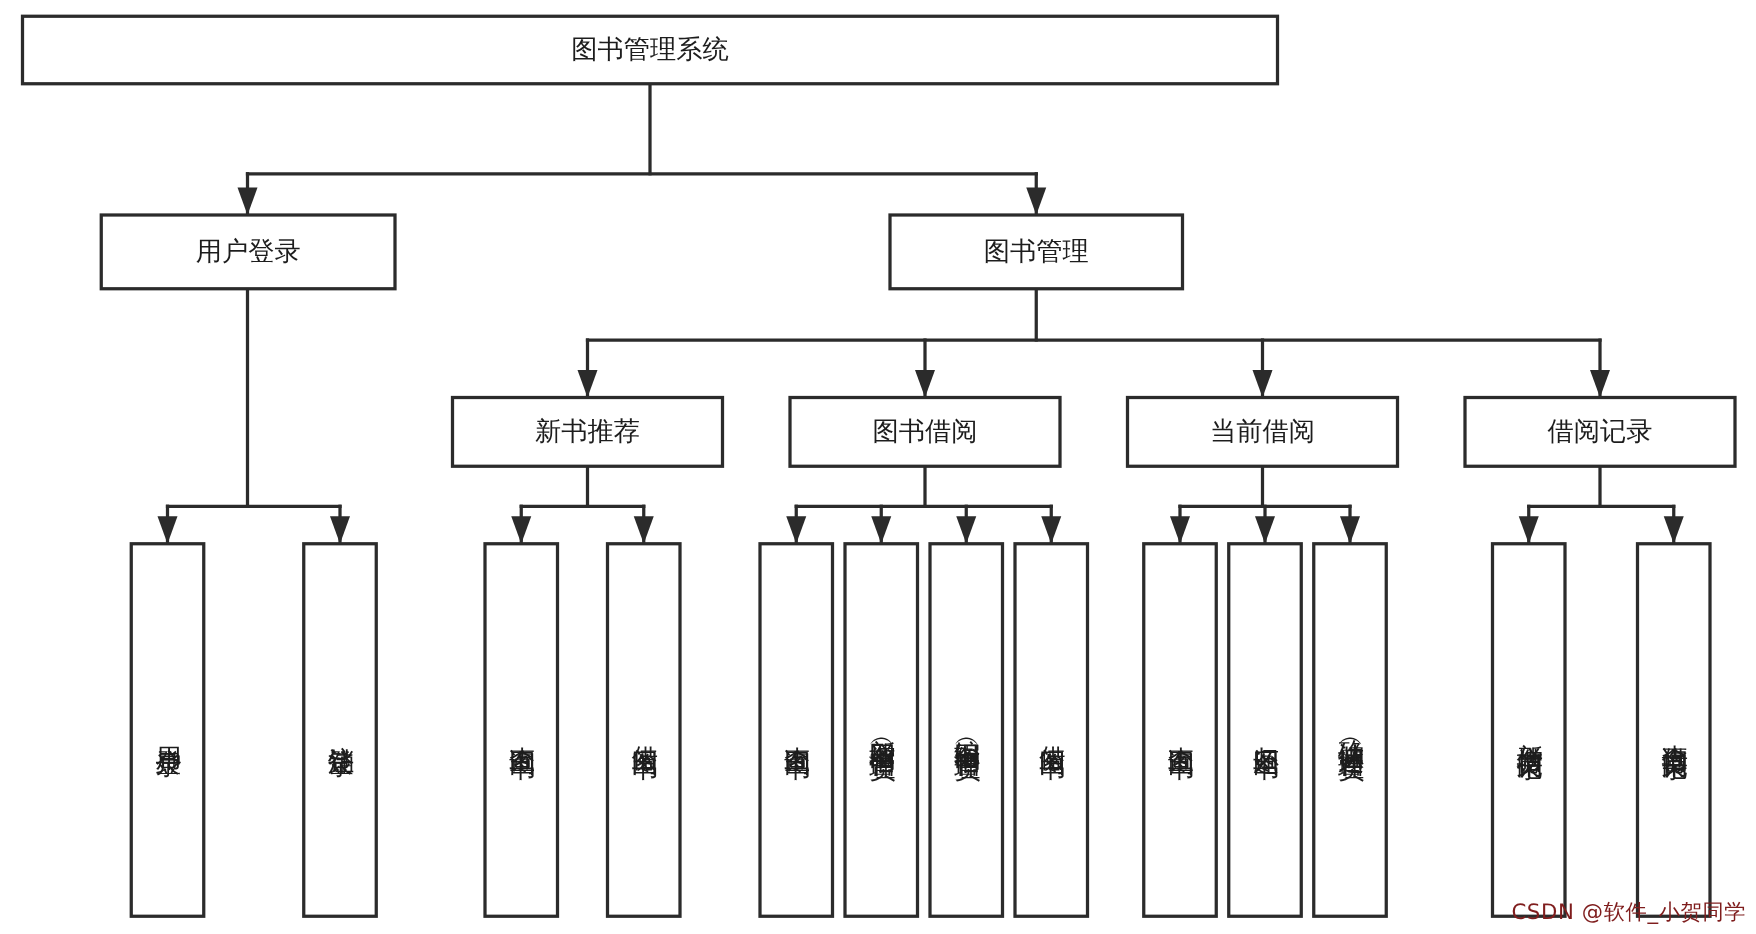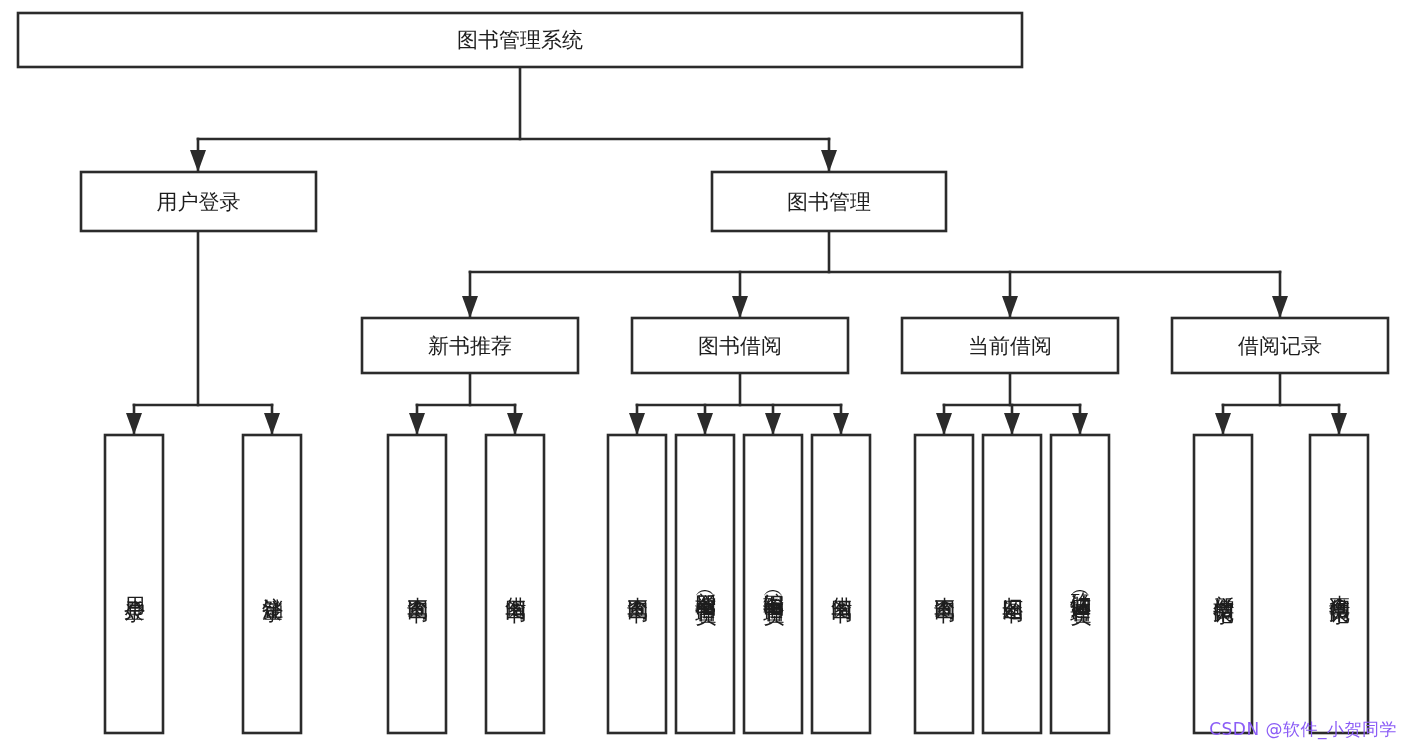--- a/index.html
+++ b/index.html
@@ -62,21 +62,21 @@
     color: #1d1d1d;
     white-space: nowrap;
     pointer-events: none;
   }
   .watermark {
     position: absolute;
     right: 8px;
     bottom: 6px;
     font-family: "DejaVu Sans", "Liberation Sans", sans-serif;
     font-size: 17px;
-    color: #8b5cf6;
+    color: #7f1d1d;
     letter-spacing: 0.5px;
     user-select: none;
   }
 </style>
 </head>
 <body>
 
 <div id="diagram-root">
   <svg class="diagram" viewBox="0 0 1405 747">
     <g id="connector-layer">

